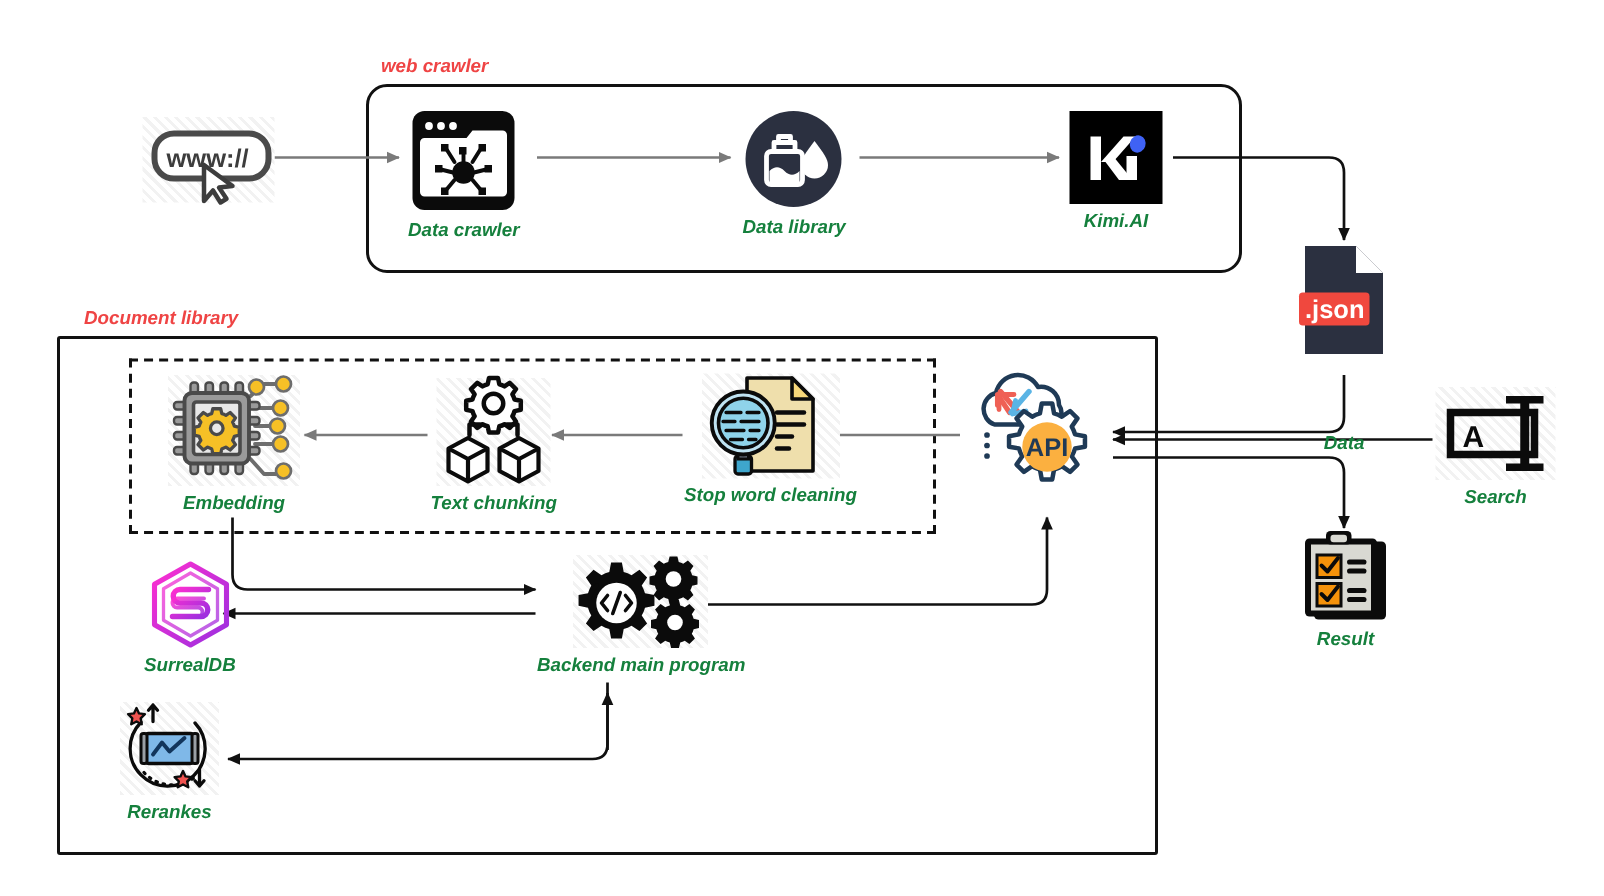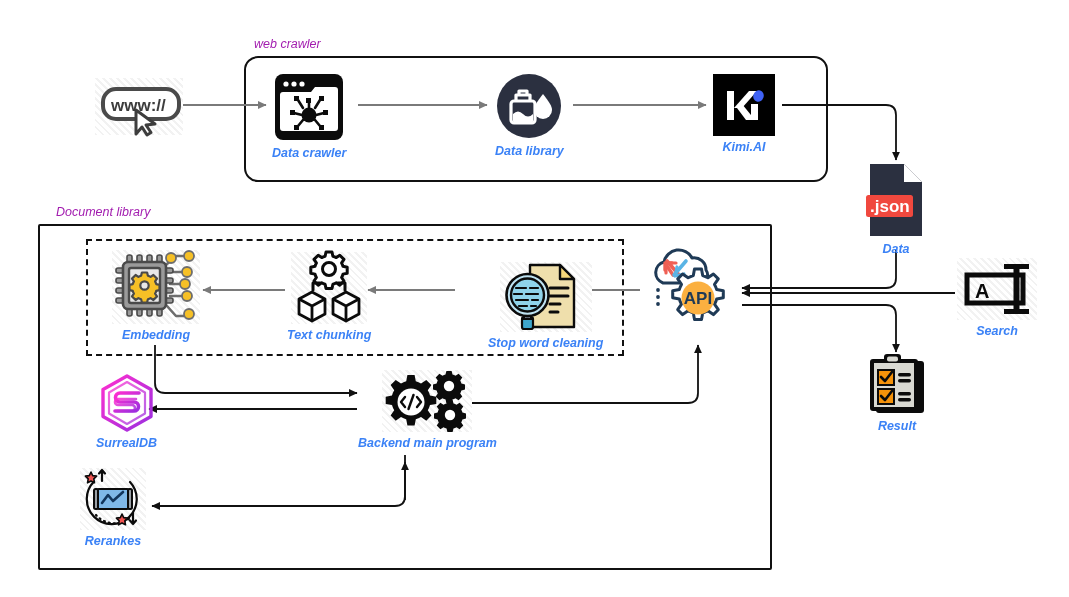--- a/index.html
+++ b/index.html
@@ -21,34 +21,34 @@
   }
   .group-box.sharp{border-radius:2px;}
   .dashed-box{
     position:absolute;
     border:2px dashed #111;
     background:transparent;
   }
   .box-label{
     position:absolute;
     font-style:italic;
-    font-weight:normal;
+    font-weight:bold;
     font-size:12.5px;
-    color:#a21caf;
+    color:#ef4444;
     white-space:nowrap;
   }
 
   
   .node{position:absolute;display:flex;flex-direction:column;align-items:center;}
   .node .caption{
     margin-top:5px;
     font-style:italic;
     font-weight:bold;
     font-size:12.5px;
-    color:#3b82f6;
+    color:#15803d;
     white-space:nowrap;
     text-align:center;
     line-height:1.1;
   }
   .glyph{position:relative;display:block;}
 
   
   .hatch{
     background-image:repeating-linear-gradient(45deg,#f2f2f2 0 2px,#ffffff 2px 5px);
   }
@@ -183,21 +183,21 @@
           <path d="M21,34 L36,17 L44,17 L29,34 z"></path>
           <path d="M29,30 L42,46 L33,46 L24,34 z"></path>
           <rect x="38" y="30" width="7" height="16"></rect>
         </g>
         <ellipse cx="45.5" cy="22" rx="5.2" ry="5.8" fill="#3f62f5" transform="rotate(18 45.5 22)"></ellipse>
       </svg>
     </div>
     <div class="caption">Kimi.AI</div>
   </div>
 
-  <div class="node" style="left:866px;top:162px;">
+  <div class="node" style="left:866px;top:162px;gap:46px;">
     <div class="glyph" style="width:60px;height:76px;">
       <svg width="60" height="76" viewBox="0 0 60 76">
         <path d="M4,2 h34 l18,18 v54 h-52 z" fill="#2b3040"></path>
         <path d="M38,2 l18,18 h-18 z" fill="#ffffff"></path>
         <rect x="0" y="33" width="47" height="22" rx="2.5" fill="#f0483e"></rect>
         <text x="4" y="50" font-family="'Liberation Sans',sans-serif" font-size="17" font-weight="bold" fill="#ffffff">.json</text>
       </svg>
     </div>
     <div class="caption">Data</div>
   </div>
@@ -260,21 +260,21 @@
           <rect x="12" y="36" width="16" height="15" fill="#f5920a" stroke="#0b0b0b" stroke-width="2"></rect>
           <path d="M15,43 L19,47 L26,38" fill="none" stroke="#0b0b0b" stroke-width="2.6" stroke-linecap="round" stroke-linejoin="round"></path>
           <rect x="32" y="39" width="13" height="3.4" rx="1.7" fill="#0b0b0b"></rect>
           <rect x="32" y="45" width="13" height="3.4" rx="1.7" fill="#0b0b0b"></rect>
         </g>
       </svg>
     </div>
     <div class="caption">Result</div>
   </div>
 
-  <div class="node" style="left:456px;top:262px;margin-left:32px;">
+  <div class="node" style="left:456px;top:249px;">
     <div class="glyph hatch" style="width:92px;height:70px;">
       <svg width="92" height="70" viewBox="0 0 92 70">
         <path d="M30,3 h30 l14,14 v48 h-44 z" fill="#efdfac" stroke="#0b0b0b" stroke-width="2.4" stroke-linejoin="round"></path>
         <path d="M60,3 l14,14 h-14 z" fill="#f6d77a" stroke="#0b0b0b" stroke-width="2.4" stroke-linejoin="round"></path>
         <g stroke="#0b0b0b" stroke-width="3" stroke-linecap="round">
           <path d="M50,26 h18"></path>
           <path d="M50,34 h18"></path>
           <path d="M50,42 h10"></path>
           <path d="M50,50 h8"></path>
         </g>

